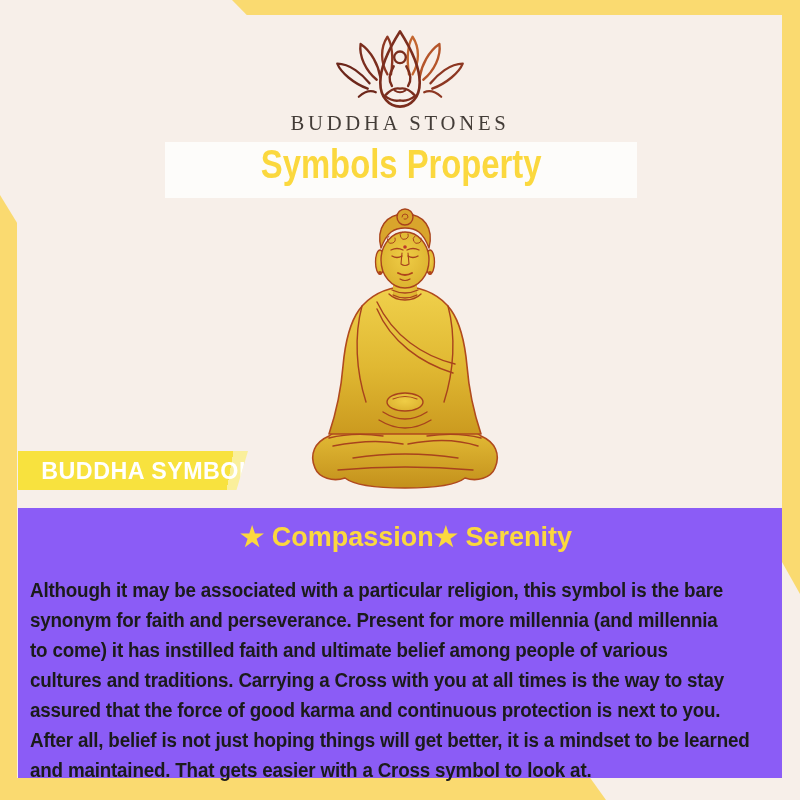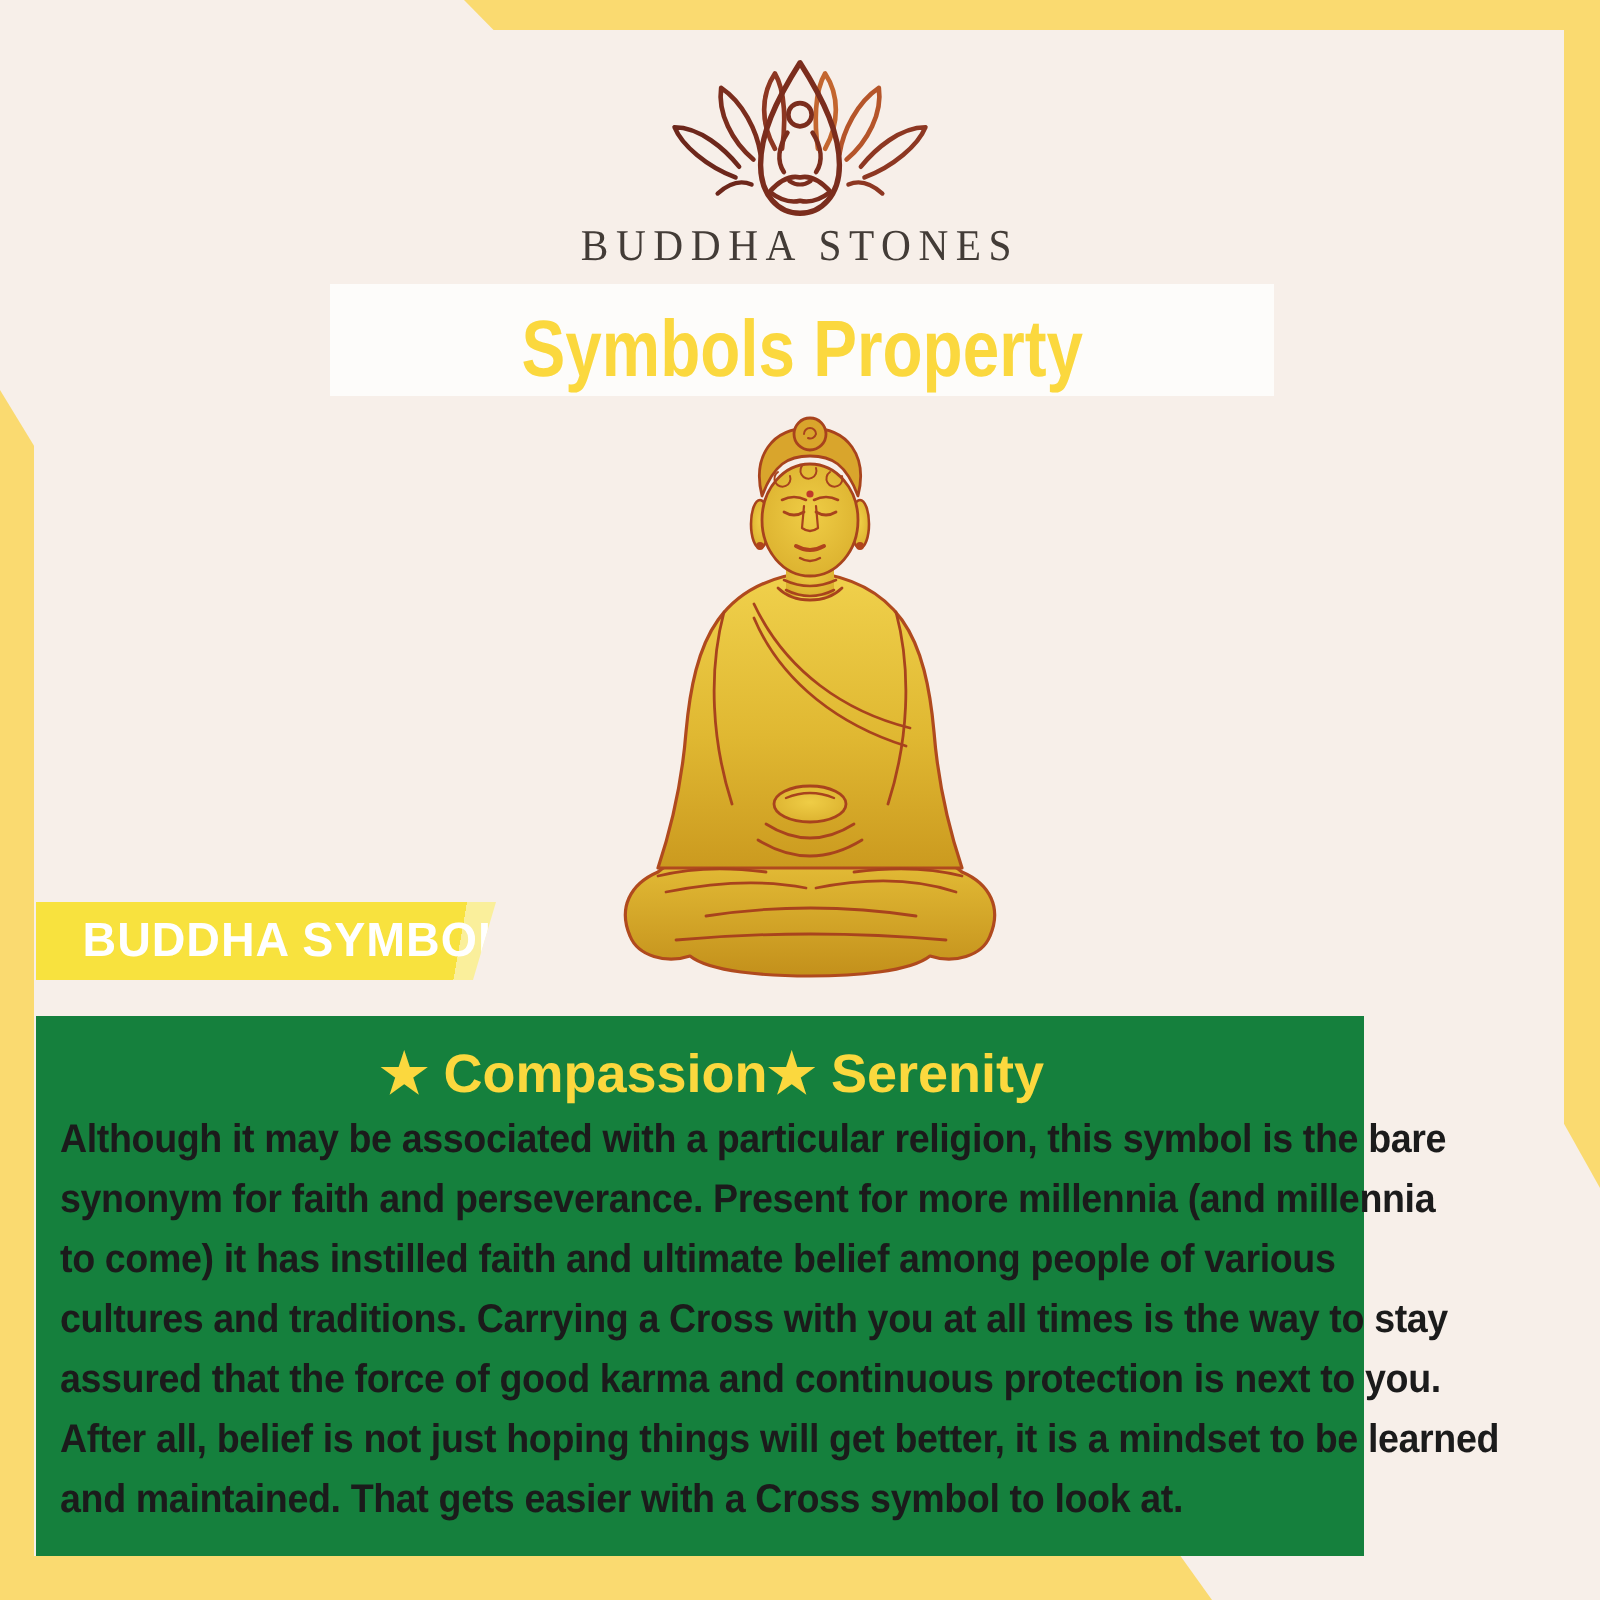--- a/index.html
+++ b/index.html
@@ -21,48 +21,48 @@
     clip-path:polygon(0 0,97.4% 0,100% 100%,0 100%);}
   
   .logo{position:absolute;left:322px;top:26px;width:156px;height:86px;}
   .brand-name{
     position:absolute;left:0;top:110px;width:800px;text-align:center;
     font-family:"Liberation Serif", serif;font-size:22px;color:#433c37;
     letter-spacing:4px;transform:scaleX(0.94);
   }
   
   .title-band{position:absolute;left:165px;top:142px;width:472px;height:56px;
-    background:#fdfcfa;display:flex;align-items:flex-end;justify-content:center;}
+    background:#fdfcfa;display:flex;align-items:flex-start;justify-content:center;}
   .title-band h1{
     margin:0;font-size:40px;font-weight:bold;color:#fbd83e;
     transform:scaleX(0.82);white-space:nowrap;letter-spacing:0;
   }
   
   .buddha{position:absolute;left:292px;top:206px;width:226px;height:286px;}
   
   .badge{
     position:absolute;left:18px;top:451px;width:230px;height:39px;
     background:linear-gradient(100deg,#f8e23e 0 91%,#faef9b 91% 100%);
     clip-path:polygon(0 0,100% 0,95% 100%,0 100%);
     display:flex;align-items:center;
   }
   .badge span{
     color:#ffffff;font-size:24px;font-weight:bold;letter-spacing:0.5px;
     padding-left:24px;transform:scaleX(0.97);transform-origin:0 50%;white-space:nowrap;
   }
   
   .content-panel{
-    position:absolute;left:18px;top:508px;width:664px;height:270px;
-    background:#15803d;box-sizing:border-box;padding:12px 0 0 12px;
+    position:absolute;left:18px;top:508px;width:764px;height:270px;
+    background:#8b5cf6;box-sizing:border-box;padding:12px 0 0 12px;
   }
   .props{
     height:34px;line-height:34px;text-align:center;
     font-size:27px;font-weight:bold;color:#fbd83e;white-space:nowrap;
   }
-  .paragraph{margin-top:1px;color:#1b1b1b;}
+  .paragraph{margin-top:21px;color:#1b1b1b;}
   .pline{
     font-size:20px;font-weight:bold;line-height:30px;letter-spacing:-0.2px;
     white-space:nowrap;transform:scaleX(0.94);transform-origin:0 50%;
   }
 </style>
 </head>
 <body>
 
 <div class="canvas">
 

